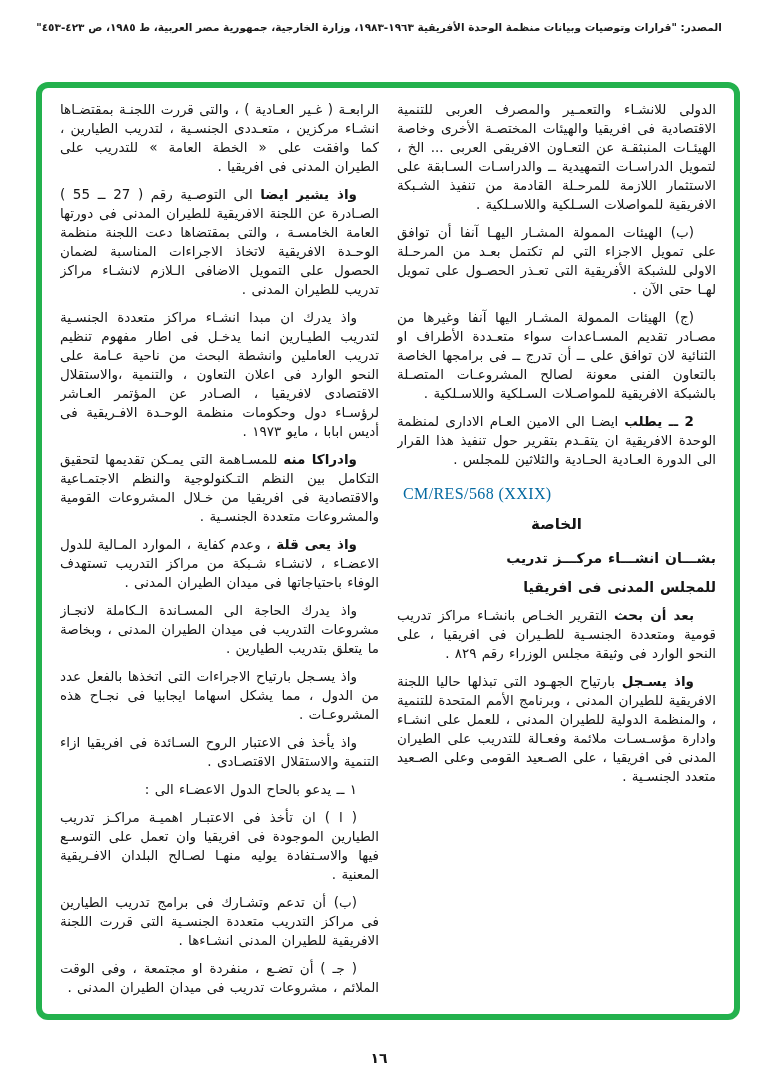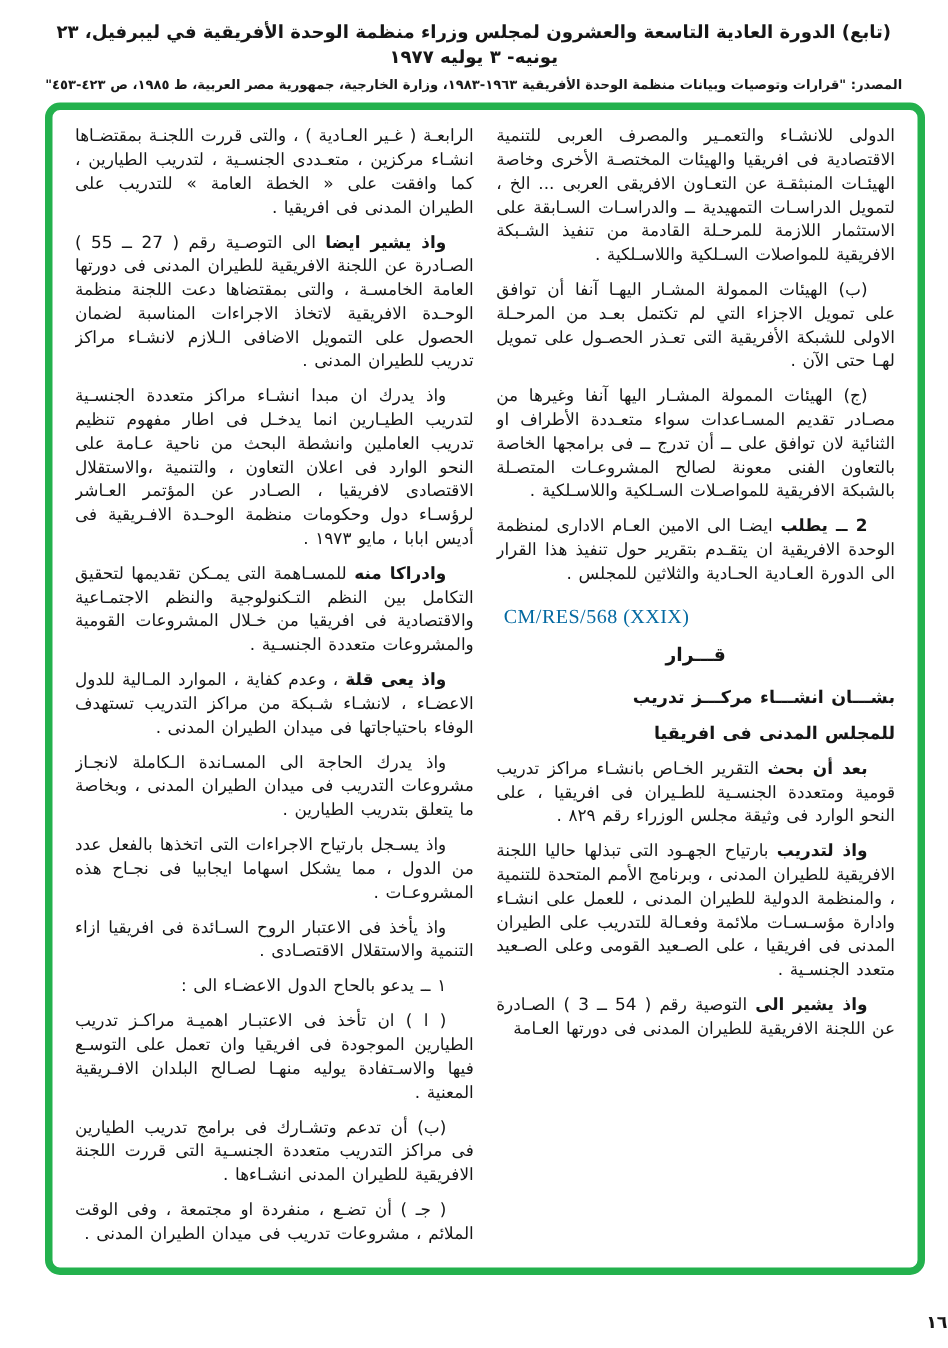--- a/index.html
+++ b/index.html
@@ -54,31 +54,30 @@
     text-align:center; font-weight:bold;
     font-size:15px; margin:10px 0 14px 0; text-indent:0;
   }
   .res-subtitle{
     text-align:right; font-weight:bold;
     font-size:14px; margin:0 0 8px 0; text-indent:0; line-height:1.5;
   }
   
   .page-number{
     position:absolute; bottom:12px; left:0; right:0;
-    text-align:right; font-weight:bold; font-size:14px;
+    text-align:center; font-weight:bold; font-size:14px;
     letter-spacing:2px;
   }
 </style>
 </head>
 <body>
 
 <div class="page">
 
   <div class="header">
-    <div class="header-line1">(تابع) الدورة العادية التاسعة والعشرون لمجلس وزراء منظمة الوحدة الأفريقية في ليبرفيل، ٢٣ يونيه- ٣ يوليه ١٩٧٧</div>
     <div class="header-line2">المصدر: "قرارات وتوصيات وبيانات منظمة الوحدة الأفريقية ١٩٦٣-١٩٨٣، وزارة الخارجية، جمهورية مصر العربية، ط ١٩٨٥، ص ٤٢٣-٤٥٣"</div>
   </div>
 
   <div class="frame" style="border-color: rgb(35, 177, 77);">
     <div class="columns">
 
       <div class="col">
         <p class="para no-indent">
           <b></b><span>الدولى للانشـاء والتعمـير والمصرف العربى للتنمية الاقتصادية فى افريقيا والهيئات المختصـة الأخرى وخاصة الهيئـات المنبثقـة عن التعـاون الافريقى العربى ... الخ ، لتمويل الدراسـات التمهيدية ــ والدراسـات السـابقة على الاستثمار اللازمة للمرحـلة القادمة من تنفيذ الشـبكة الافريقية للمواصلات السـلكية واللاسـلكية .</span>
         </p>
@@ -87,32 +86,29 @@
         </p>
         <p class="para">
           <b></b><span>(ج) الهيئات الممولة المشـار اليها آنفا وغيرها من مصـادر تقديم المسـاعدات سواء متعـددة الأطراف او الثنائية لان توافق على ــ أن تدرج ــ فى برامجها الخاصة بالتعاون الفنى معونة لصالح المشروعـات المتصـلة بالشبكة الافريقية للمواصـلات السـلكية واللاسـلكية .</span>
         </p>
         <p class="para">
           <b>2 ــ يطلب</b><span> ايضـا الى الامين العـام الادارى لمنظمة الوحدة الافريقية ان يتقـدم بتقرير حول تنفيذ هذا القرار الى الدورة العـادية الحـادية والثلاثين للمجلس .</span>
         </p>
 
         <div class="doc-ref">CM/RES/568 (XXIX)</div>
 
-        <p class="para res-title">قـــرار</p>
+        <p class="para res-title">الخاصة</p>
         <p class="para res-subtitle">بشـــان انشـــاء مركـــز تدريب</p>
         <p class="para res-subtitle">للمجلس المدنى فى افريقيا</p>
 
         <p class="para">
           <b>بعد أن بحث</b><span> التقرير الخـاص بانشـاء مراكز تدريب قومية ومتعددة الجنسـية للطـيران فى افريقيا ، على النحو الوارد فى وثيقة مجلس الوزراء رقم ٨٢٩ .</span>
         </p>
         <p class="para">
-          <b>واذ لتدريب</b><span> بارتياح الجهـود التى تبذلها حاليا اللجنة الافريقية للطيران المدنى ، وبرنامج الأمم المتحدة للتنمية ، والمنظمة الدولية للطيران المدنى ، للعمل على انشـاء وادارة مؤسـسـات ملائمة وفعـالة للتدريب على الطيران المدنى فى افريقيا ، على الصـعيد القومى وعلى الصـعيد متعدد الجنسـية .</span>
-        </p>
-        <p class="para">
-          <b>واذ يشير الى</b><span> التوصية رقم ( 54 ــ 3 ) الصـادرة عن اللجنة الافريقية للطيران المدنى فى دورتها العـامة</span>
+          <b>واذ يسـجل</b><span> بارتياح الجهـود التى تبذلها حاليا اللجنة الافريقية للطيران المدنى ، وبرنامج الأمم المتحدة للتنمية ، والمنظمة الدولية للطيران المدنى ، للعمل على انشـاء وادارة مؤسـسـات ملائمة وفعـالة للتدريب على الطيران المدنى فى افريقيا ، على الصـعيد القومى وعلى الصـعيد متعدد الجنسـية .</span>
         </p>
       </div>
 
       <div class="col">
         <p class="para no-indent">
           <b></b><span>الرابعـة ( غـير العـادية ) ، والتى قررت اللجنـة بمقتضـاها انشـاء مركزين ، متعـددى الجنسـية ، لتدريب الطيارين ، كما وافقت على « الخطة العامة » للتدريب على الطيران المدنى فى افريقيا .</span>
         </p>
         <p class="para">
           <b>واذ يشير ايضا</b><span> الى التوصـية رقم ( 27 ــ 55 ) الصـادرة عن اللجنة الافريقية للطيران المدنى فى دورتها العامة الخامسـة ، والتى بمقتضاها دعت اللجنة منظمة الوحـدة الافريقية لاتخاذ الاجراءات المناسبة لضمان الحصول على التمويل الاضافى الـلازم لانشـاء مراكز تدريب للطيران المدنى .</span>
         </p>

